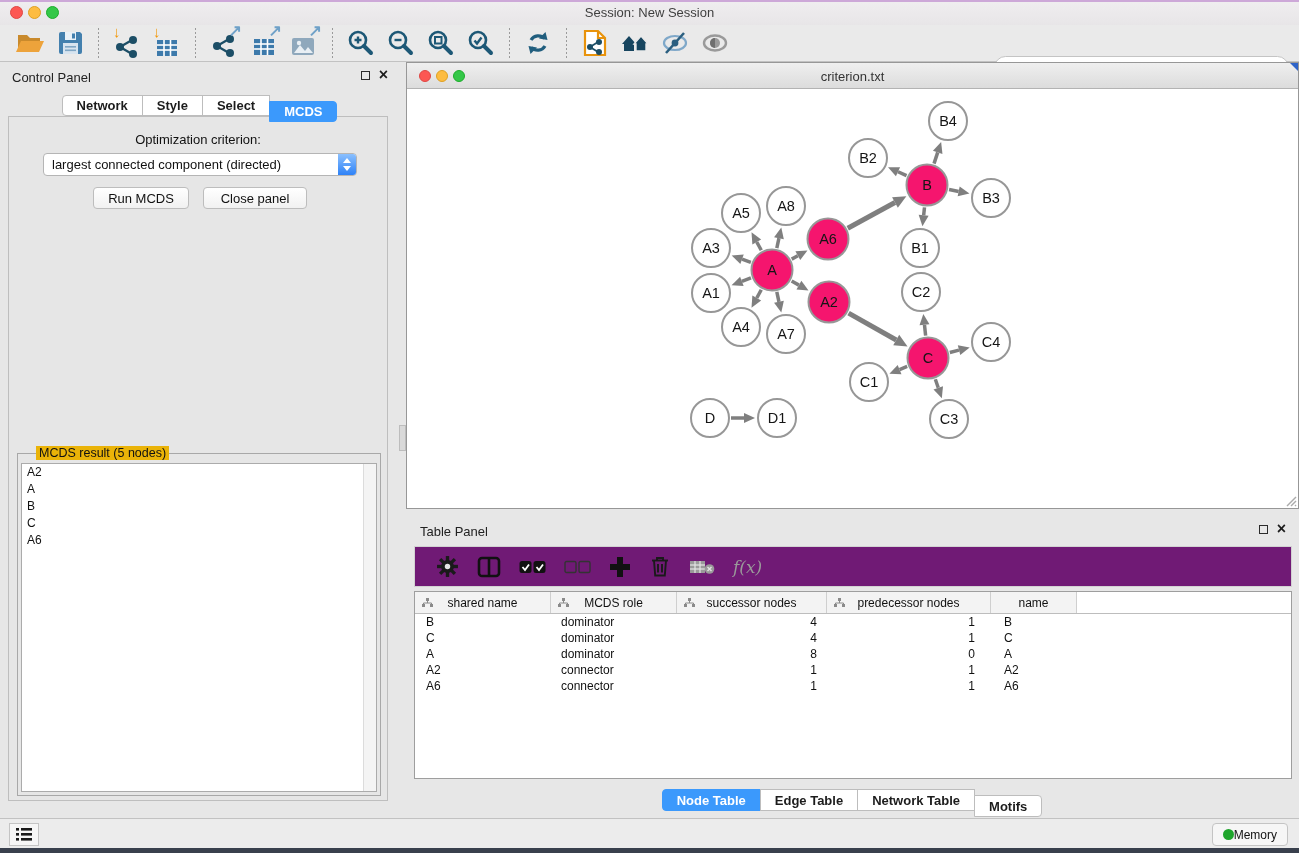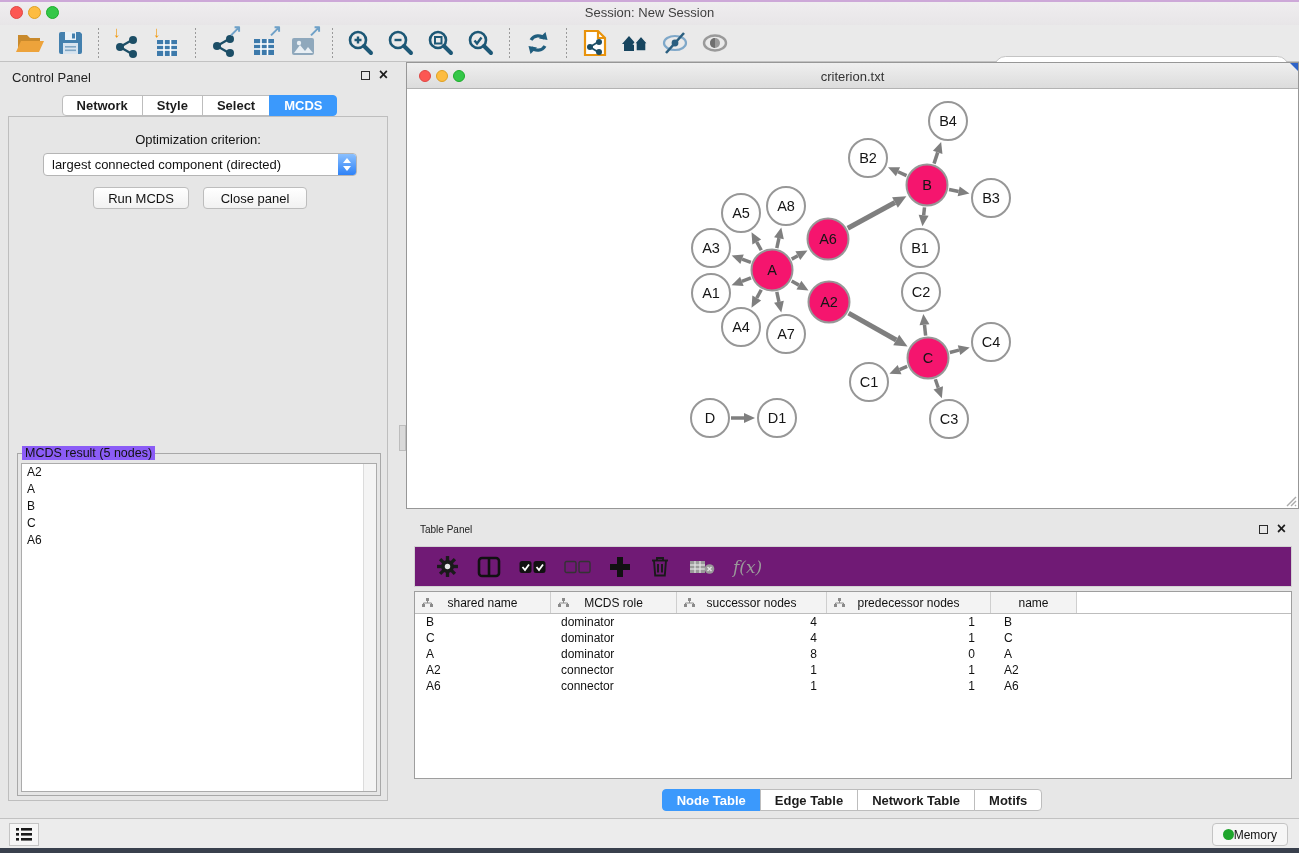--- a/index.html
+++ b/index.html
@@ -37,42 +37,42 @@
   
   .control-panel { position:absolute; left:0; top:62px; width:400px; height:756px; }
   .cp-title { position:absolute; left:12px; top:8px; font-size:13px; color:#222; }
   .panel-btns { position:absolute; right:12px; top:8px; display:flex; gap:9px; align-items:center; }
   .float-box { width:9px; height:9px; border:1.5px solid #2B2B2B; display:inline-block; }
   .close-x { font-size:16px; font-weight:bold; color:#1c1c1c; line-height:10px; }
   .cp-tabs { position:absolute; left:0; top:33px; width:100%; display:flex; justify-content:center; z-index:2; }
   .tab { height:21px; padding:2px 14px 0; font-size:13px; color:#1c1c1c; background:#fff;
     border:1px solid #BDBDBD; margin-left:-1px; text-align:center;font-weight:bold; }
   .tab.first { border-radius:4px 0 0 4px; }
-  .tab.last { border-radius:0 4px 4px 0; }
+  .tab.last { border-radius:0 4px 4px 0;margin-top:6px; }
   .tab.active { background:#3B99FC; border-color:#3B99FC; color:#fff; }
   .cp-body { position:absolute; left:8px; right:12px; top:54px; bottom:17px;
     background:#E6E6E6; border:1px solid #BEBEBE; }
   .opt-label { position:absolute; top:15px; width:100%; text-align:center; font-size:13px; color:#111; }
   .dropdown { position:absolute; left:34px; right:30px; top:36px; height:23px; background:#fff;
     border:1px solid #B5B5B5; border-radius:4px; display:flex; align-items:center; }
   .dropdown .dd-text { flex:1; font-size:13px; color:#111; padding-left:8px; white-space:nowrap; }
   .dd-step { width:18px; height:100%; border-radius:0 3px 3px 0;
     background:linear-gradient(#8BC0FE, #2E82F7); position:relative; }
   .dd-step:before { content:""; position:absolute; left:5px; top:4px;
     border-left:4px solid transparent; border-right:4px solid transparent; border-bottom:5px solid #fff; }
   .dd-step:after { content:""; position:absolute; left:5px; bottom:4px;
     border-left:4px solid transparent; border-right:4px solid transparent; border-top:5px solid #fff; }
   .btn { position:absolute; top:70px; height:22px; background:linear-gradient(#FFFFFF,#F1F1F1);
     border:1px solid #BDBDBD; border-radius:4px; font-size:13px; color:#111;
     display:flex; align-items:center; justify-content:center; }
   .btn.run { left:84px; width:96px; }
   .btn.closep { left:194px; width:104px; }
   .result-fieldset { position:absolute; left:8px; right:6px; top:336px; bottom:4px;
     border:1px solid #A8A8A8; }
-  .result-legend { position:absolute; top:-8px; left:4px; background:#8b5cf6; padding:0 3px;
+  .result-legend { position:absolute; top:-8px; left:18px; background:#eab308; padding:0 3px;
     font-size:12.5px; color:#111; }
   .result-list { position:absolute; left:3px; right:3px; top:9px; bottom:3px; background:#fff;
     border:1px solid #ABABAB; overflow:hidden; }
   .result-item { font-size:12px; color:#111; padding:1px 0 1px 5px; line-height:15px; }
   .result-scroll { position:absolute; right:0; top:0; bottom:0; width:13px; background:#F4F4F4;
     border-left:1px solid #DCDCDC; }
   .divider-grip { position:absolute; left:399px; top:425px; width:7px; height:26px;
     background:#D9D9D9; border:1px solid #BDBDBD; }
 
   
@@ -83,21 +83,21 @@
   .nw-titlebar .tl { top:7px; width:12px; height:12px; }
   .nw-titlebar .tl.red { left:12px; } .nw-titlebar .tl.yellow { left:29px; } .nw-titlebar .tl.green { left:46px; }
   .nw-title { position:absolute; left:0; right:0; top:6px; text-align:center; font-size:13px; color:#333; }
   .nw-wedge { position:absolute; right:0; top:0; width:0; height:0;
     border-top:8px solid #2E63C8; border-left:8px solid transparent; }
   .nw-canvas { position:absolute; left:0; right:0; top:26px; bottom:0; background:#fff; overflow:hidden; }
   .nw-grip { position:absolute; right:1px; bottom:1px; }
 
   
   .table-panel { position:absolute; left:406px; top:515px; width:893px; height:303px; }
-  .tp-title { position:absolute; left:14px; top:9px; font-size:10px; color:#222;text-align:right; }
+  .tp-title { position:absolute; left:14px; top:9px; font-size:13px; color:#222;text-align:right; }
   .tp-toolbar { position:absolute; left:8px; right:7px; top:31px; height:41px;
     background:#701a75; border:1px solid #D2D2D2; display:flex; align-items:center; padding-left:12px; }
   .tpi { height:28px; display:flex; align-items:center; justify-content:center; margin:0 9px; }
   .fx { font-family:"DejaVu Serif", serif; font-style:italic; font-size:17px; color:#9a9a9a; }
   .tp-table { position:absolute; left:8px; right:7px; top:76px; height:188px; background:#fff;
     border:1px solid #9E9E9E; overflow:hidden; }
   .th-row { display:flex; height:22px; background:#fff; border-bottom:1px solid #BDBDBD; }
   .th { position:relative; height:100%; background:#F3F3F3; border-right:1px solid #CFCFCF;
     display:flex; align-items:center; justify-content:center; font-size:12px; color:#111; }
   .th .th-ico { position:absolute; left:7px; top:6px; }

